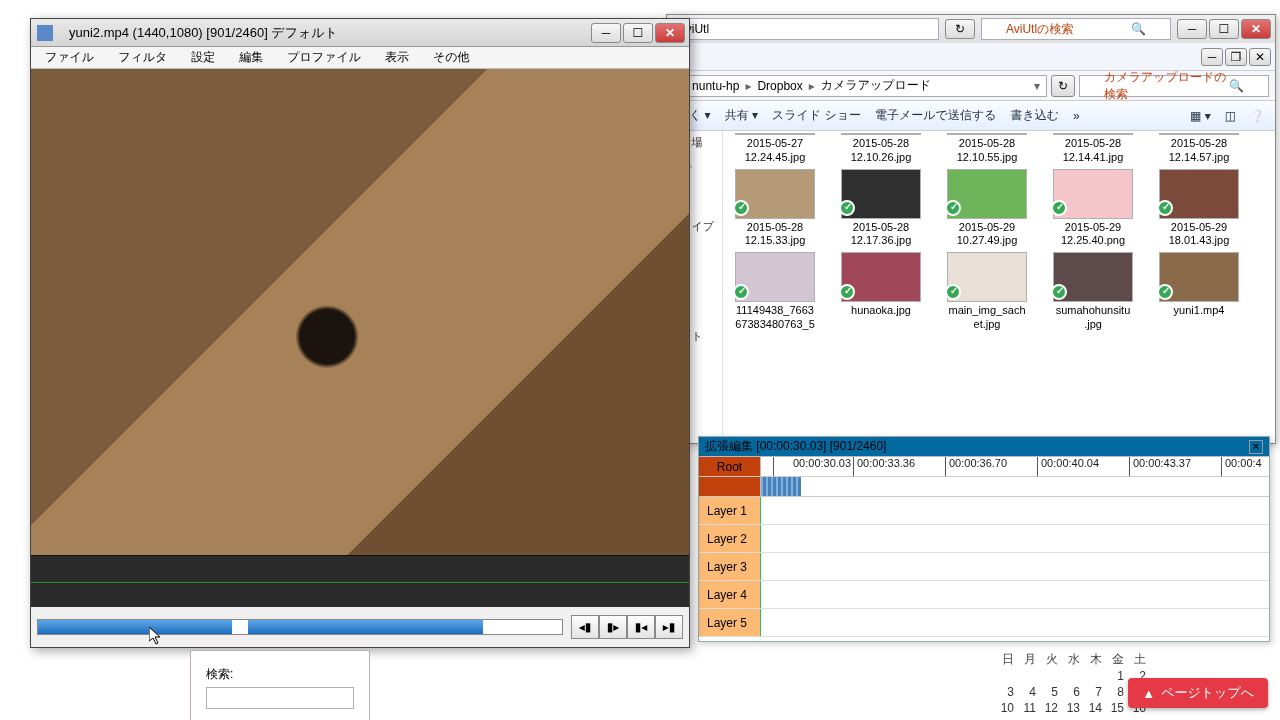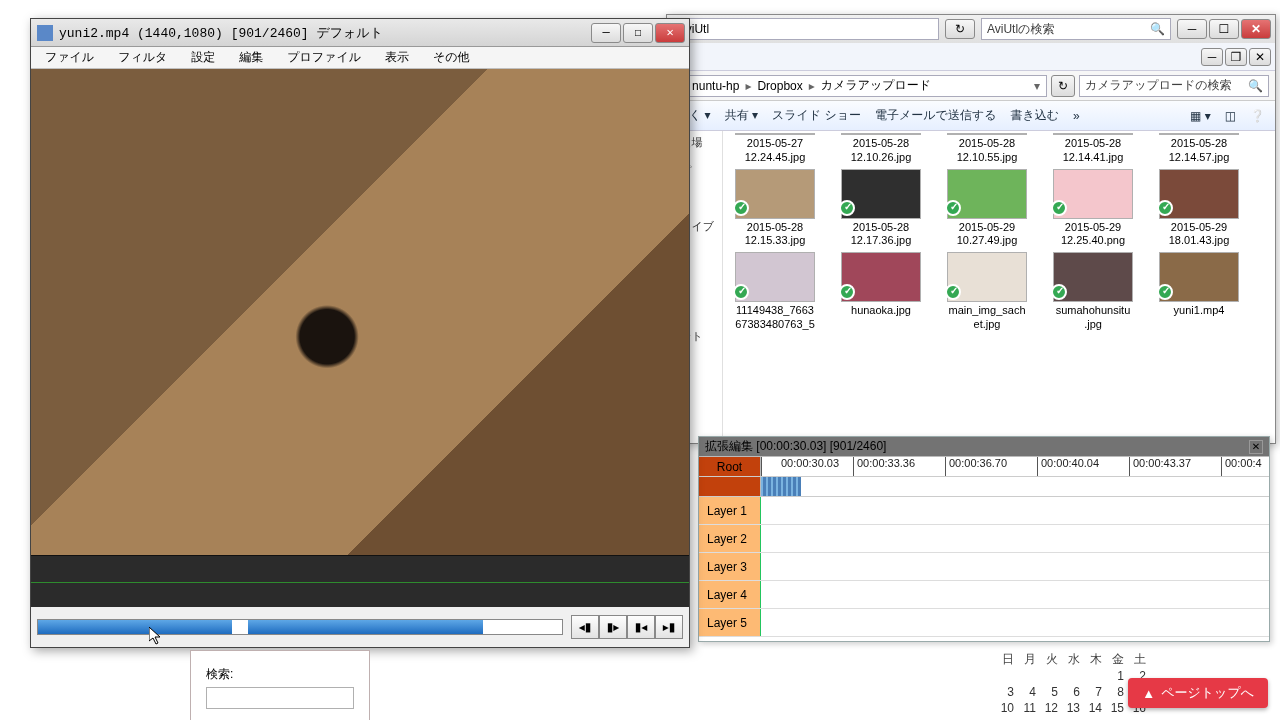--- a/index.html
+++ b/index.html
@@ -28,23 +28,22 @@
     background: #f0f0f0;
     border: 1px solid #444;
     box-shadow: 3px 3px 10px rgba(0,0,0,.35);
     display: flex; flex-direction: column;
   }
   .titlebar {
     height: 28px;
     background: linear-gradient(#e9e9e9,#d4d4d4);
     display: flex; align-items: center;
     padding: 0 4px 0 6px;
-    gap: 6px;
+    gap: 16px;
     border-bottom: 1px solid #999;
-    font-family: Liberation Mono, monospace;
   }
   .titlebar .app-icon {
     width: 16px; height: 16px;
     background: #5a88c8;
   }
   .titlebar .title { flex: 1; font-size: 13px; }
   .win-controls { display: flex; gap: 2px; }
   .win-btn {
     width: 30px; height: 20px;
     background: linear-gradient(#f7f7f7,#dcdcdc);
@@ -140,22 +139,22 @@
   }
   .addr-box {
     flex:1; height:22px; background:#fff;
     border:1px solid #aab;
     display:flex; align-items:center; padding:0 6px; gap:6px;
     font-size:12px;
   }
   .search-box {
     width: 190px; height:22px; background:#fff;
     border:1px solid #aab;
-    display:flex; align-items:center; padding:0 5px;
-    color:#404040; font-size:12px; justify-content:space-between;
+    display:flex; align-items:center; padding:0 24px;
+    color:#c2410c; font-size:12px; justify-content:space-between;
   }
   .crumb-sep { color:#666; }
   .exp-toolbar {
     height: 30px;
     background: linear-gradient(#fafcff,#e6efff);
     display:flex; align-items:center; gap:14px;
     padding: 0 10px;
     border-bottom:1px solid #ccd;
     font-size:12px; color:#234;
   }
@@ -203,21 +202,21 @@
     position: absolute;
     right: 10px; top: 436px;
     width: 572px; height: 206px;
     background: #fff;
     border: 1px solid #9aa;
     box-shadow: 2px 2px 6px rgba(0,0,0,.2);
     display:flex; flex-direction:column;
     font-size:12px;
   }
   .tl-title {
-    height: 20px; background:#737373;
+    height: 20px; background:#0369a1;
     display:flex; align-items:center; padding:0 6px;
     border-bottom:1px solid #bbb;
     justify-content:space-between;
   }
   .tl-body { flex:1; display:flex; flex-direction:column; overflow:hidden; }
   .tl-header {
     height:20px; display:flex; border-bottom:1px solid #ccc;
   }
   .tl-left-col {
     width:62px; border-right:1px solid #bbb;
@@ -448,21 +447,21 @@
   <div class="tl-title">
     <span>拡張編集 [00:00:30.03] [901/2460]</span>
     <span style="border:1px solid #999;width:14px;height:14px;display:inline-flex;align-items:center;justify-content:center;font-size:10px;">✕</span>
   </div>
   <div class="tl-body">
     <div class="tl-header">
       <div class="tl-left-col">
         <span>Root</span>
       </div>
       <div class="tl-ruler" id="tl-ruler">
-          <div class="tick" style="left: 0px; padding-left: 19px;">00:00:30.03</div>
+          <div class="tick" style="left: 12px; padding-left: 19px;">00:00:30.03</div>
           <div class="tick" style="left: 92px;">00:00:33.36</div>
           <div class="tick" style="left: 184px;">00:00:36.70</div>
           <div class="tick" style="left: 276px;">00:00:40.04</div>
           <div class="tick" style="left: 368px;">00:00:43.37</div>
           <div class="tick" style="left: 460px;">00:00:4</div>
         </div>
     </div>
     <div class="tl-preview-row">
       <div class="tl-left-col"></div>
       <div class="tl-preview-strip" style="max-width:40px;"></div>

